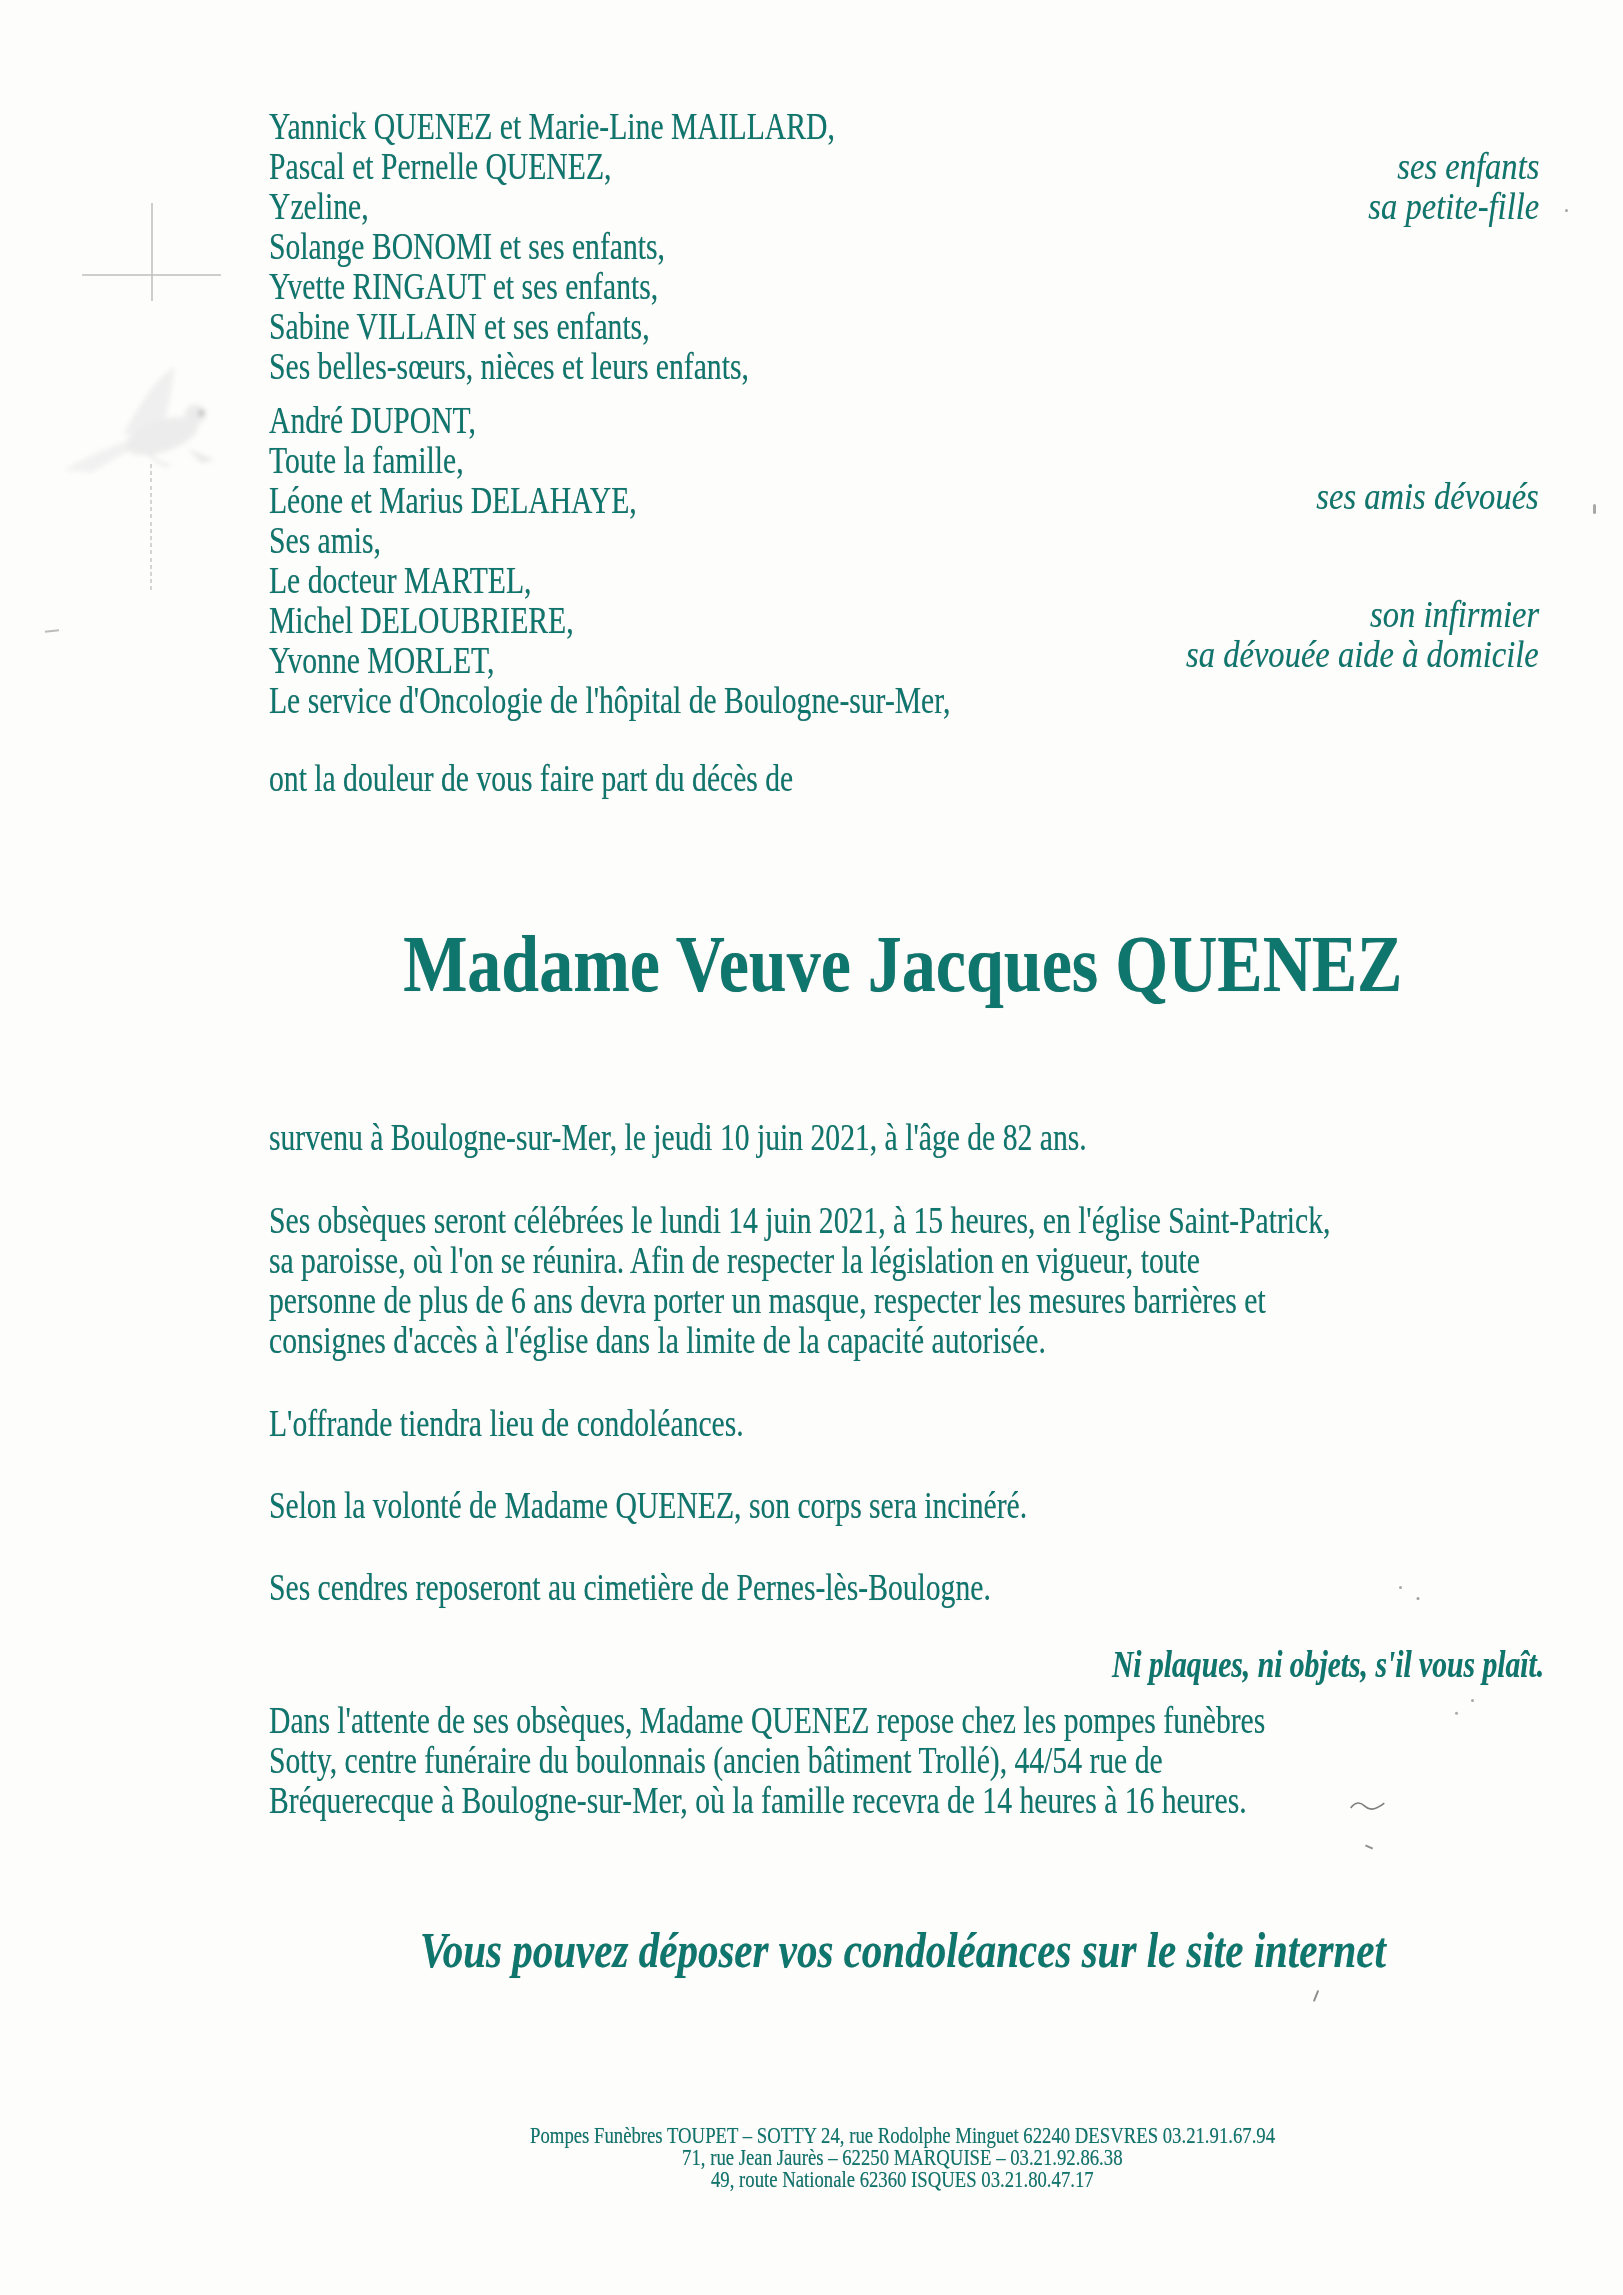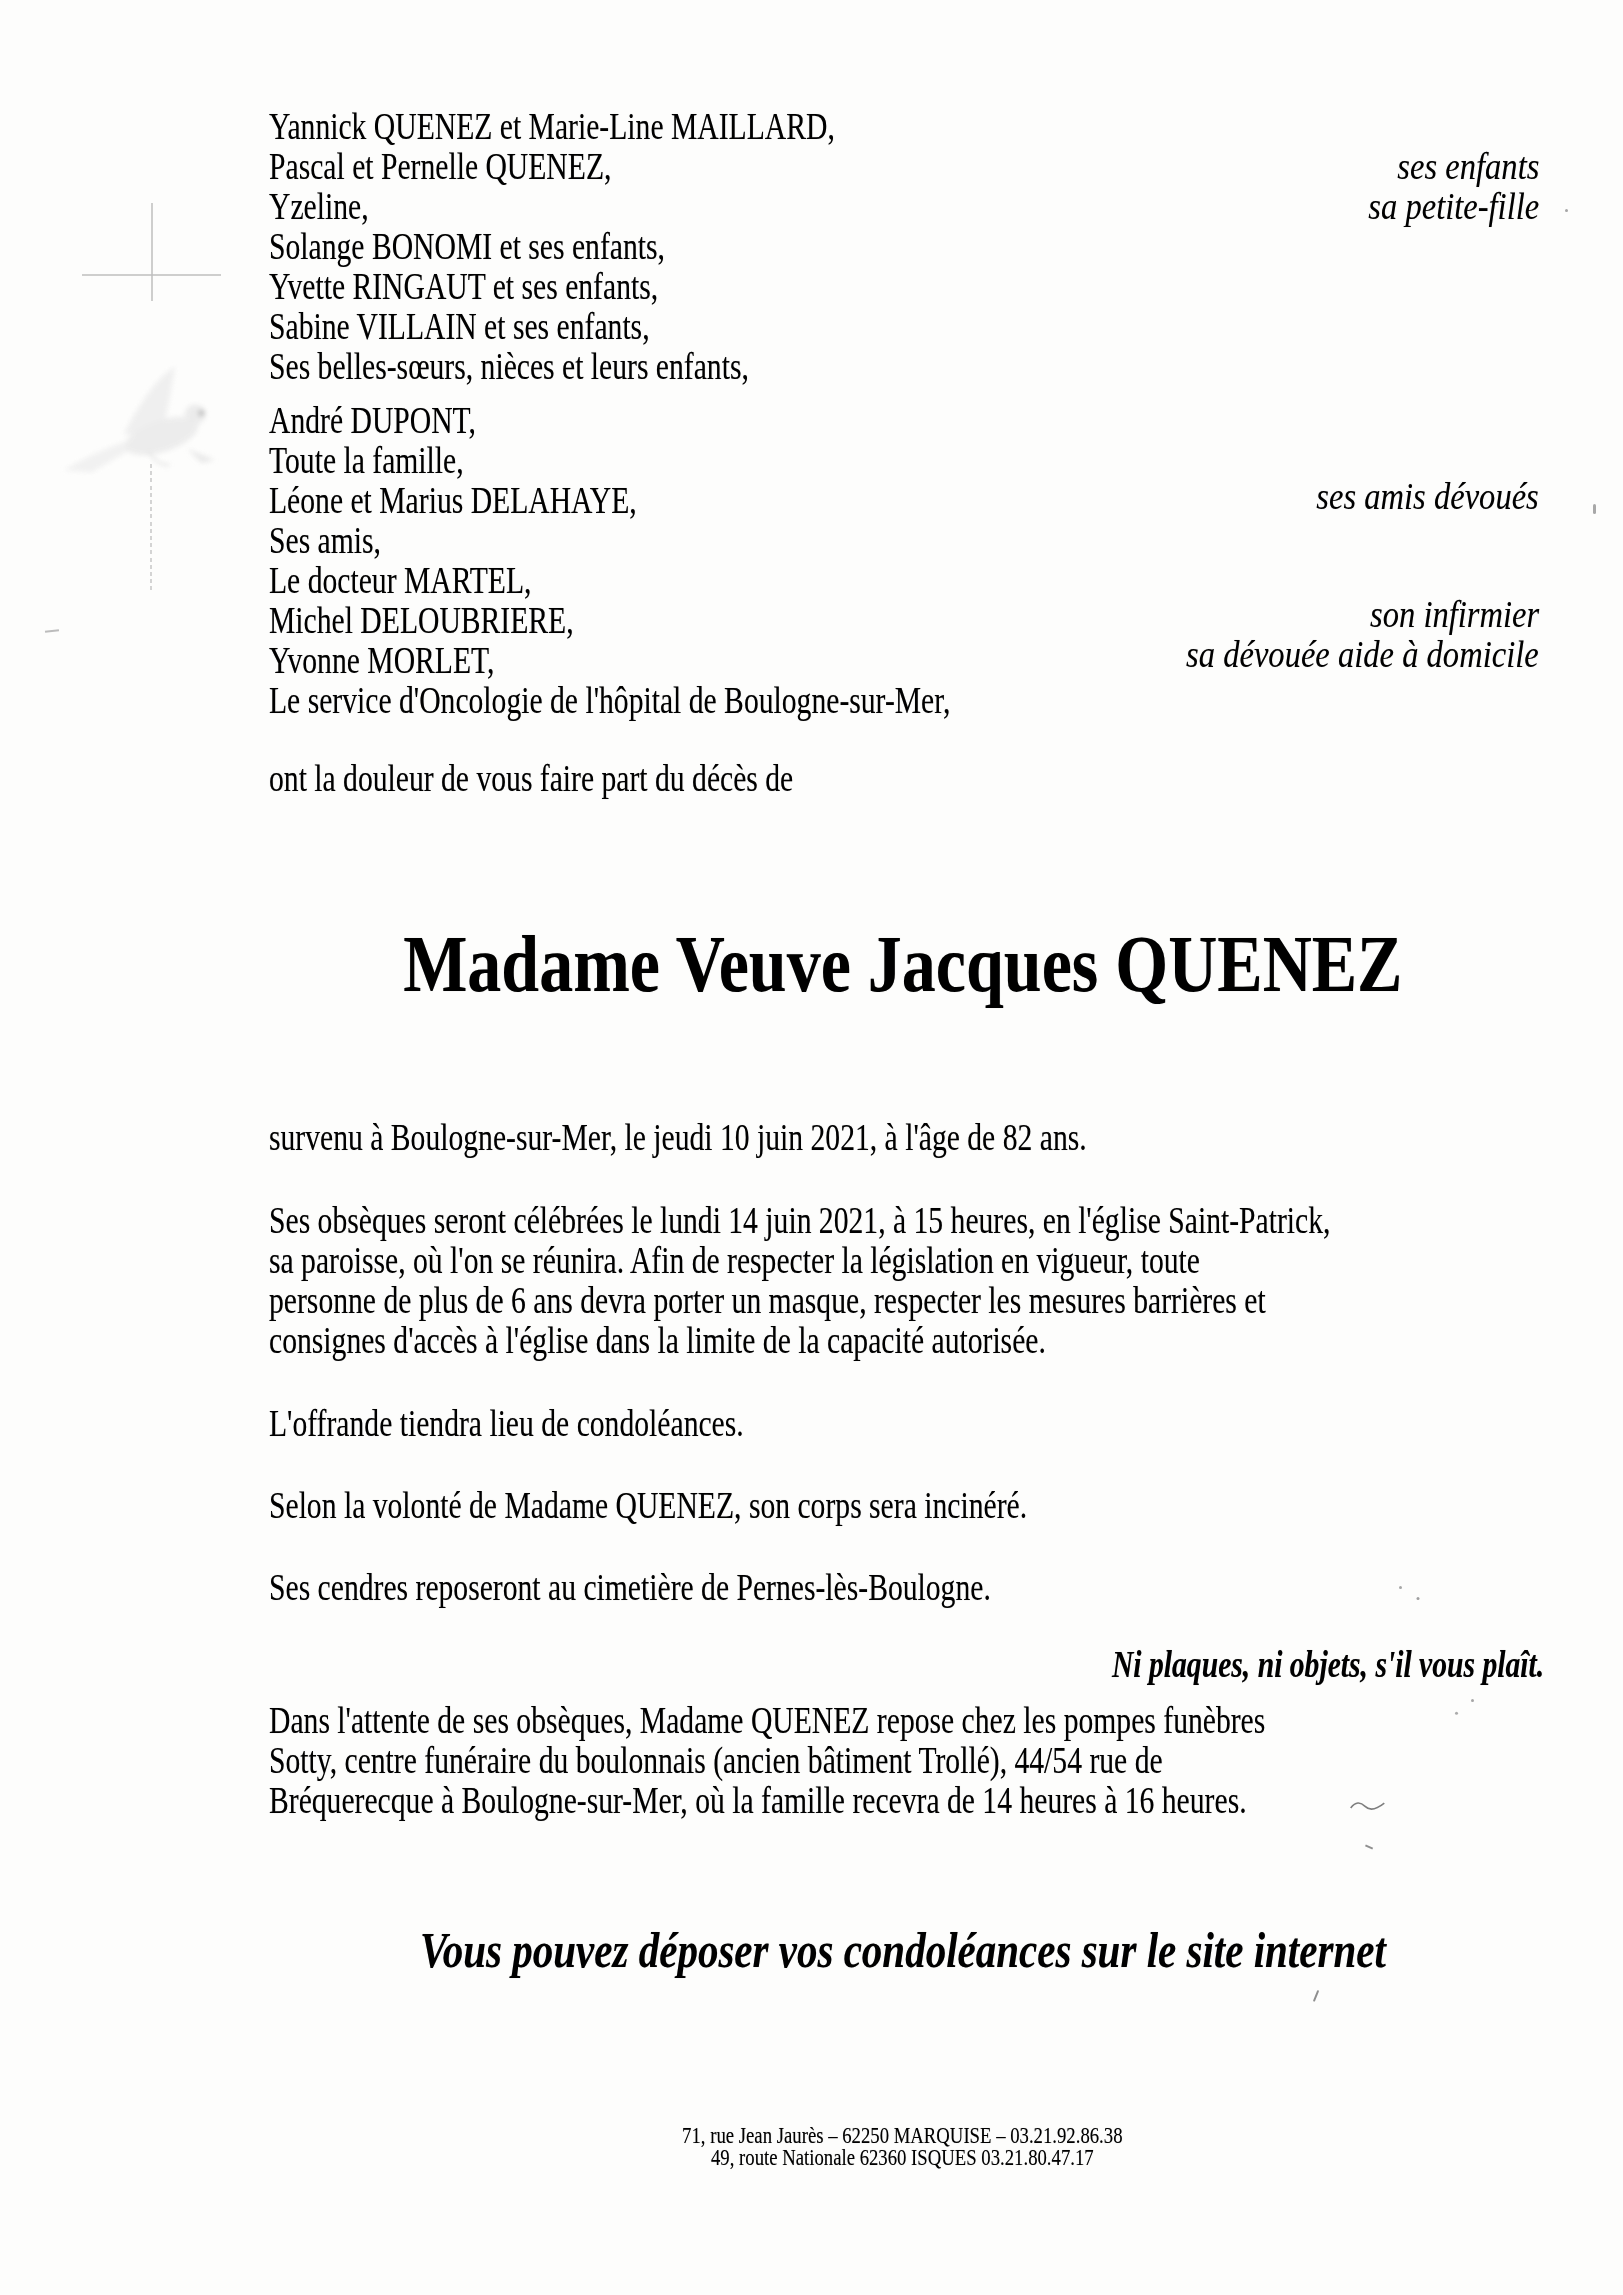--- a/index.html
+++ b/index.html
@@ -2,21 +2,21 @@
 <html style="font-size:12.8px"><head>
 <meta charset="utf-8">
 <style>
   html,body{margin:0;padding:0;background:#e9e9e9;}
   #page{
     position:relative;
     width:1624px;height:2295px;
     background:#fdfdfc;
     overflow:hidden;
     font-family:"Liberation Serif","DejaVu Serif",serif;
-    color:#000000;
+    color:#0f766e;
   }
   .tx{
     position:absolute;
     white-space:nowrap;
     font-size:38px;
     line-height:40px;
     text-shadow:0 0 0.8px rgba(20,20,20,.38);
   }
   .squeeze{transform:scaleX(0.78);transform-origin:0 0;}
   .names{left:269px;top:106px;}
@@ -151,18 +151,19 @@
     <div class="pline">Dans l'attente de ses obsèques, Madame QUENEZ repose chez les pompes funèbres</div>
     <div class="pline">Sotty, centre funéraire du boulonnais (ancien bâtiment Trollé), 44/54 rue de</div>
     <div class="pline">Bréquerecque à Boulogne-sur-Mer, où la famille recevra de 14 heures à 16 heures.</div>
   </div>
 
   <div class="tx centerblock cond-block">
     <div class="cline"><span>Vous pouvez déposer vos condoléances sur le site internet</span></div>
   </div>
 
   <div class="tx centerblock footer-block">
+    <div class="cline"><span>Pompes Funèbres TOUPET – SOTTY 24, rue Rodolphe Minguet 62240 DESVRES  03.21.91.67.94</span></div>
     <div class="cline"><span>71, rue Jean Jaurès – 62250 MARQUISE – 03.21.92.86.38</span></div>
     <div class="cline"><span>49, route Nationale 62360 ISQUES 03.21.80.47.17</span></div>
   </div>
 
 </div>
 
 
 </body></html>

